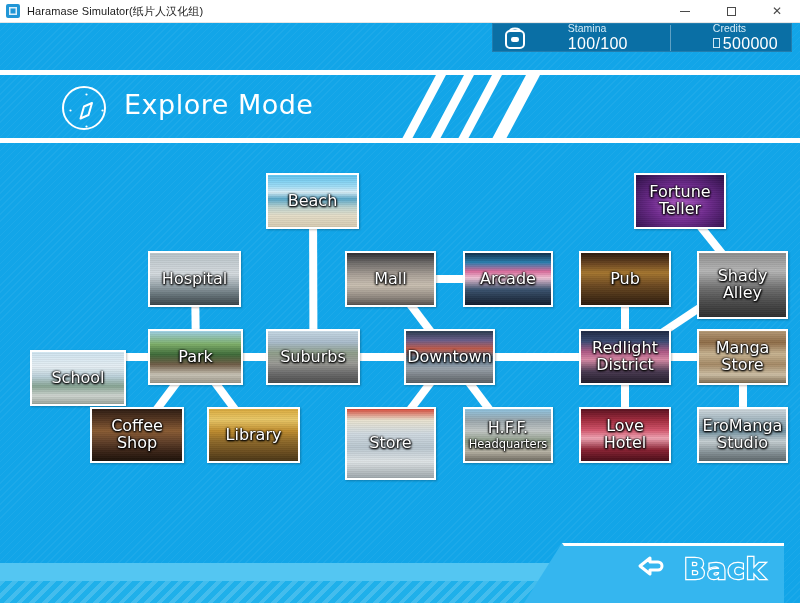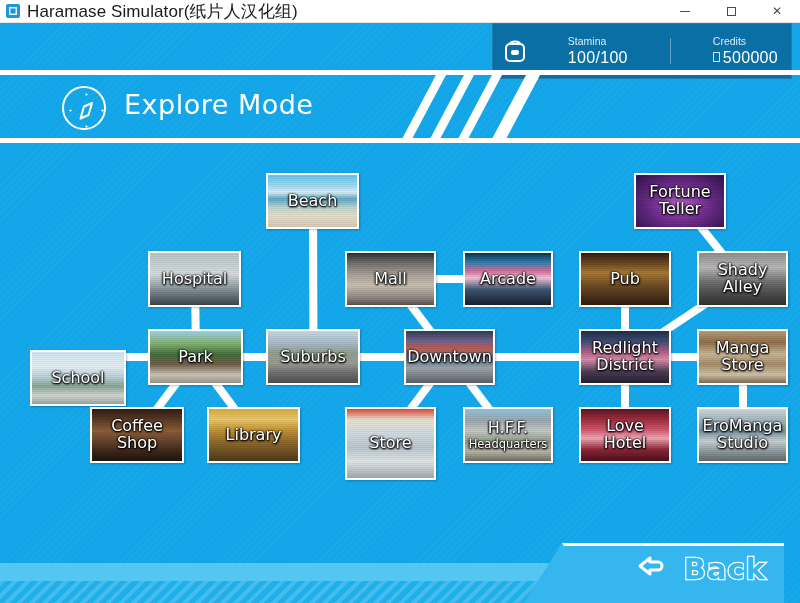--- a/index.html
+++ b/index.html
@@ -17,21 +17,21 @@
     background: #ffffff; border-bottom: 1px solid #e6e6e6;
     display: flex; align-items: center;
   }
   .tb-icon {
     width: 14px; height: 14px; margin-left: 6px; margin-right: 7px;
     background: #2196d6; border-radius: 2px; position: relative;
     display: flex; align-items: center; justify-content: center;
     color: #fff; font-size: 8px; line-height: 1;
   }
   .tb-title {
-    font-size: 17px; color: #1b1b1b; letter-spacing: .1px;
+    font-size: 11px; color: #1b1b1b; letter-spacing: .1px;
     white-space: nowrap;
   }
   .tb-controls { margin-left: auto; display: flex; height: 23px; }
   .tb-btn {
     width: 46px; height: 23px; display: flex; align-items: center;
     justify-content: center; color: #4a4a4a; font-size: 11px;
     position: relative;
   }
   .gl-min { width: 10px; height: 1px; background: #4a4a4a; }
   .gl-max { width: 9px; height: 9px; border: 1px solid #4a4a4a; }
@@ -43,21 +43,21 @@
     background:
       repeating-linear-gradient(135deg,
         rgba(255,255,255,.045) 0px, rgba(255,255,255,.045) 1px,
         rgba(0,0,0,0) 1px, rgba(0,0,0,0) 5px),
       #12a5e8;
     overflow: hidden;
   }
 
   
   .hud {
-    position: absolute; right: 8px; top: 0px; height: 56px;
+    position: absolute; right: 8px; top: 0px; height: 29px;
     background: #0a6fa5; display: flex; align-items: center;
     padding: 0 14px 0 10px; color: #fff;
     box-shadow: 0 0 0 1px rgba(255,255,255,.10) inset;
     gap: 28px;
   }
   .hud-bag {
     width: 26px; height: 28px; margin-right: 12px; position: relative;
     display: flex; align-items: center; justify-content: center;
   }
   .hud-bag svg { display:block; }
@@ -327,21 +327,21 @@
           <div class="label">
             <span class="l2">Arcade</span>
           </div>
         </div>
         <div class="node" style="left: 579px; top: 108px; width: 92px; height: 56px;">
           <div class="ph ph-pub"></div>
           <div class="label">
             <span class="l2">Pub</span>
           </div>
         </div>
-        <div class="node" style="left: 697px; top: 108px; width: 91px; height: 56px;">
+        <div class="node" style="left: 697px; top: 108px; width: 91px; height: 68px;">
           <div class="ph ph-shady"></div>
           <div class="label">
             <span class="l2">Shady</span>
             <span class="l2">Alley</span>
           </div>
         </div>
         <div class="node" style="left: 30px; top: 186px; width: 96px; height: 56px; margin-top: 21px;">
           <div class="ph ph-school"></div>
           <div class="label">
             <span class="l2">School</span>

